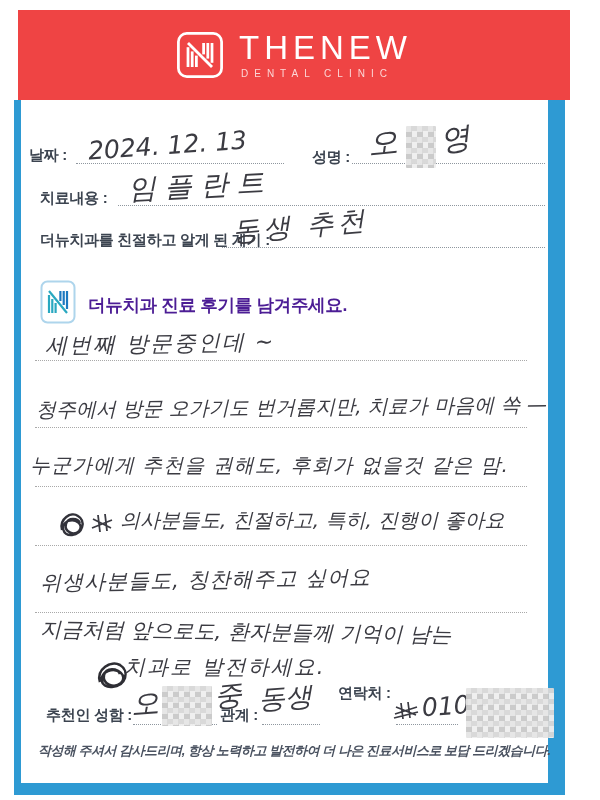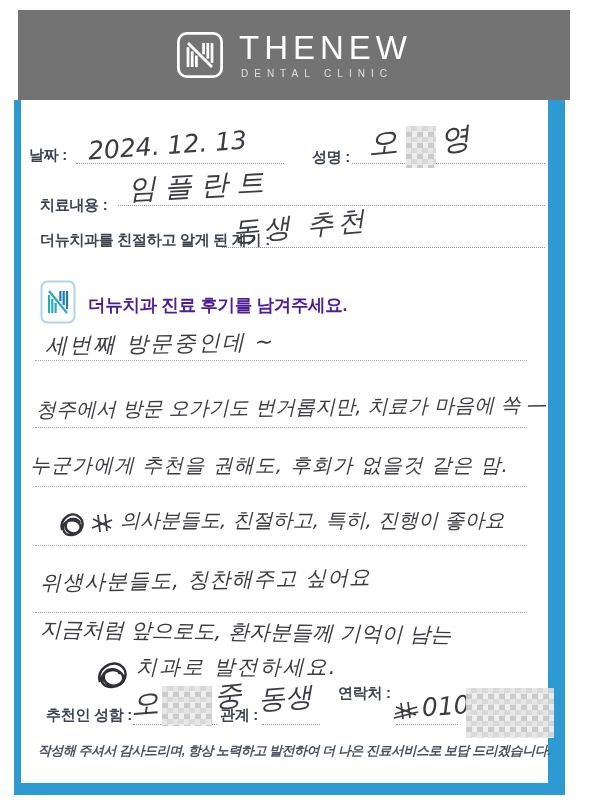--- a/index.html
+++ b/index.html
@@ -1,19 +1,19 @@
 <!DOCTYPE html>
 <html><head>
 <meta charset="utf-8">
 <style>
   html,body{margin:0;padding:0;background:#ffffff;}
   .page{position:relative;width:600px;height:800px;background:#fff;overflow:hidden;
         font-family:"Liberation Sans","DejaVu Sans",sans-serif;}
   
-  .banner{position:absolute;left:18px;top:10px;width:552px;height:90px;background:#737373;
+  .banner{position:absolute;left:18px;top:10px;width:552px;height:90px;background:#ef4444;
           display:flex;align-items:center;justify-content:center;gap:15px;}
   .brand-block{display:flex;flex-direction:column;}
   .brand{color:#ffffff;font-size:33px;letter-spacing:5px;font-weight:normal;line-height:1;}
   .brand-sub{color:rgba(255,255,255,.78);font-size:10px;letter-spacing:6px;margin-top:4px;padding-left:2px;}
   
   .strip{position:absolute;background:#2e9ad3;}
   
   .lbl{position:absolute;font-size:15px;font-weight:bold;color:#3c4450;letter-spacing:-0.3px;white-space:nowrap;}
   .uline{position:absolute;height:0;border-bottom:1.6px dotted #8f979f;}
   .rule{position:absolute;left:35px;width:492px;height:0;border-bottom:1.6px dotted #a9a9a9;}
@@ -56,21 +56,21 @@
   <div class="lbl" style="left:29px;top:146px;">날짜 :</div>
   <div class="uline" style="left:76px;top:141px;width:208px;height:22px;"></div>
   <div class="hw" style="left:88px;top:132px;font-size:25px;transform:rotate(-4deg);">2024. 12. 13</div>
 
   <div class="lbl" style="left:312px;top:148px;">성명 :</div>
   <div class="uline" style="left:352px;top:141px;width:193px;height:22px;"></div>
   <div class="hw" style="left:368px;top:126px;font-size:30px;transform:rotate(-6deg);">오</div>
   <div class="mosaic" style="left:406px;top:126px;width:30px;height:42px;"></div>
   <div class="hw" style="left:440px;top:122px;font-size:30px;transform:rotate(-8deg);">영</div>
 
-  <div class="lbl" style="left:40px;top:196px;">치료내용 :</div>
+  <div class="lbl" style="left:40px;top:189px;">치료내용 :</div>
   <div class="uline" style="left:118px;top:183px;width:427px;height:22px;"></div>
   <div class="hw" style="left:128px;top:170px;font-size:28px;letter-spacing:8px;transform:rotate(-3deg);">임플란트</div>
 
   <div class="lbl" style="left:40px;top:231px;">더뉴치과를 친절하고 알게 된 계기 :</div>
   <div class="uline" style="left:222px;top:225px;width:323px;height:22px;"></div>
   <div class="hw" style="left:232px;top:210px;font-size:27px;letter-spacing:4px;transform:rotate(-5deg);">동생 추천</div>
 
   <svg style="position:absolute;left:40px;top:280px;" width="36" height="44" viewBox="0 0 36 44">
     <rect x="1.5" y="1.5" width="33" height="41" rx="6" fill="none" stroke="#aed5ec" stroke-width="2"></rect>
     <line x1="9" y1="11" x2="27" y2="33" stroke="#29a8c0" stroke-width="2.2"></line>
@@ -98,21 +98,21 @@
     <path d="M38 20 L58 12 M39 11 L57 20 M44 7 L46 24 M51 6 L53 23" fill="none" stroke="#3a3a42" stroke-width="1.8"></path>
   </svg>
   <div class="hw" style="left:120px;top:509px;font-size:20px;">의사분들도,  친절하고,  특히,  진행이 좋아요</div>
 
   <div class="hw" style="left:40px;top:568px;font-size:21px;letter-spacing:1px;transform:rotate(-1deg);">위생사분들도,  칭찬해주고 싶어요</div>
   <div class="hw" style="left:40px;top:620px;font-size:21px;transform:rotate(0.8deg);">지금처럼 앞으로도,  환자분들께 기억이 남는</div>
 
   <svg class="scribble" style="left:90px;top:656px;" width="44" height="38" viewBox="0 0 44 38">
     <path d="M10 26 C6 13 21 4 30 9 C40 15 36 30 22 31 C10 32 8 19 18 15 C28 11 38 20 31 27 C24 33 12 28 14 19 C16 11 28 12 30 18" fill="none" stroke="#2e2e34" stroke-width="2.6"></path>
   </svg>
-  <div class="hw" style="left:136px;top:655px;font-size:21px;letter-spacing:2px;">치과로 발전하세요.</div>
+  <div class="hw" style="left:124px;top:655px;font-size:21px;letter-spacing:2px;">치과로 발전하세요.</div>
 
   <div class="lbl" style="left:46px;top:706px;">추천인 성함 :</div>
   <div class="uline" style="left:133px;top:702px;width:84px;height:22px;"></div>
   <div class="hw" style="left:131px;top:688px;font-size:28px;transform:rotate(-4deg);">오</div>
   <div class="mosaic" style="left:162px;top:686px;width:50px;height:40px;"></div>
   <div class="hw" style="left:214px;top:680px;font-size:28px;transform:rotate(-6deg);">중</div>
 
   <div class="lbl" style="left:220px;top:706px;">관계 :</div>
   <div class="uline" style="left:262px;top:702px;width:58px;height:22px;"></div>
   <div class="hw" style="left:258px;top:682px;font-size:27px;transform:rotate(-4deg);">동생</div>

